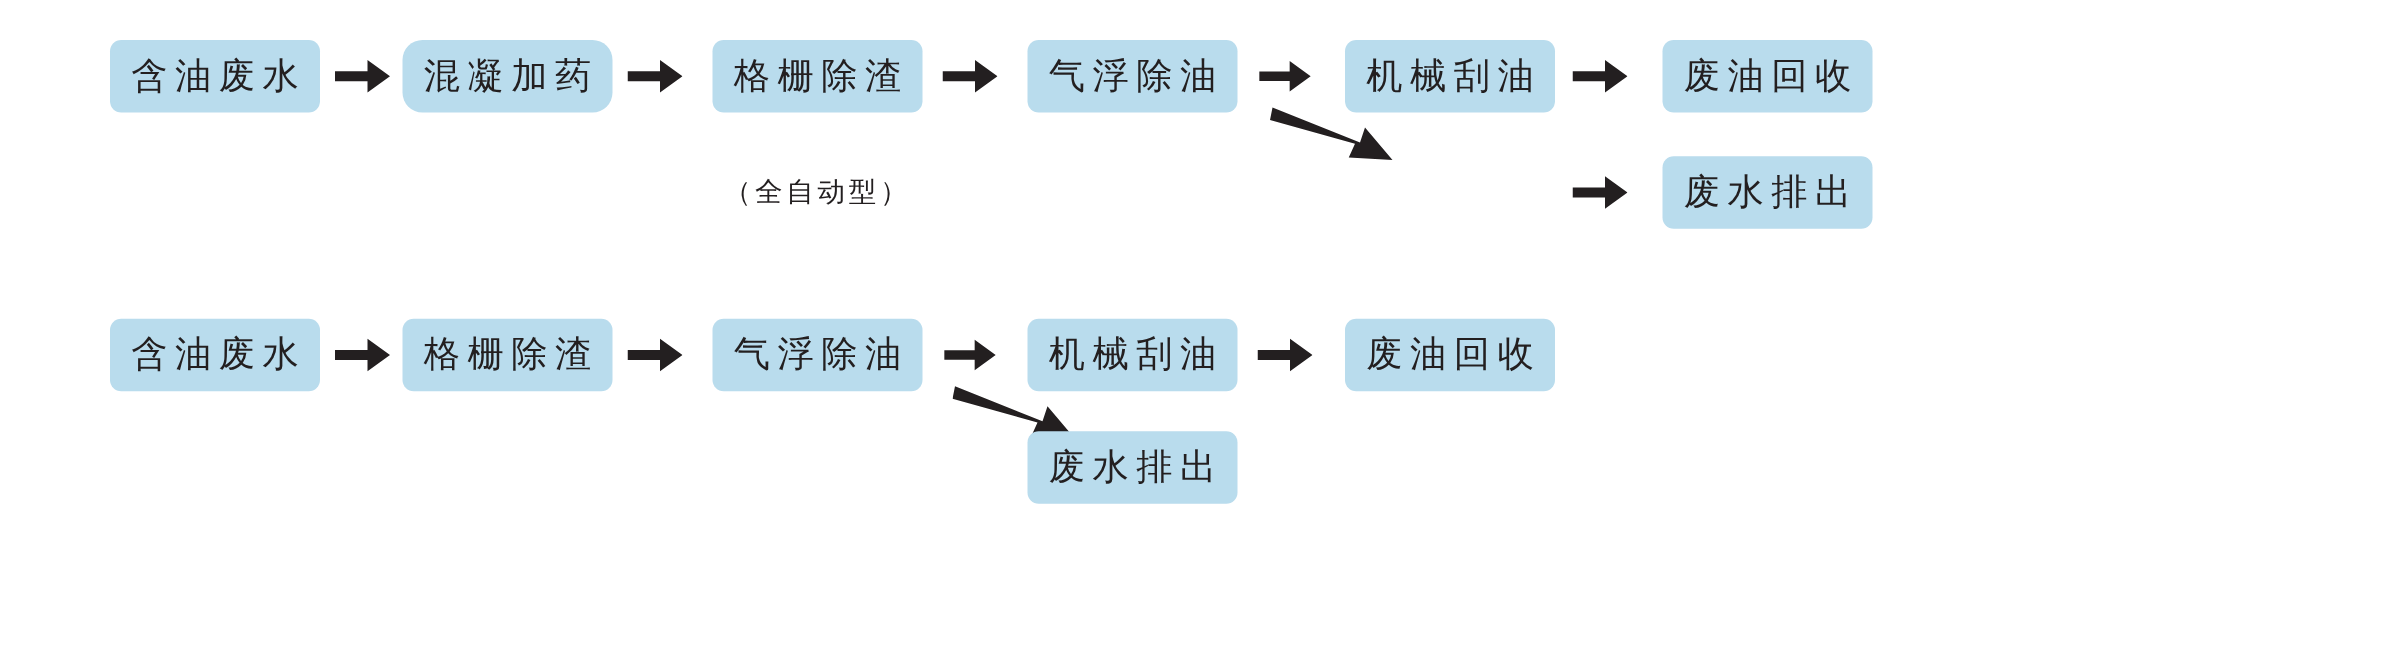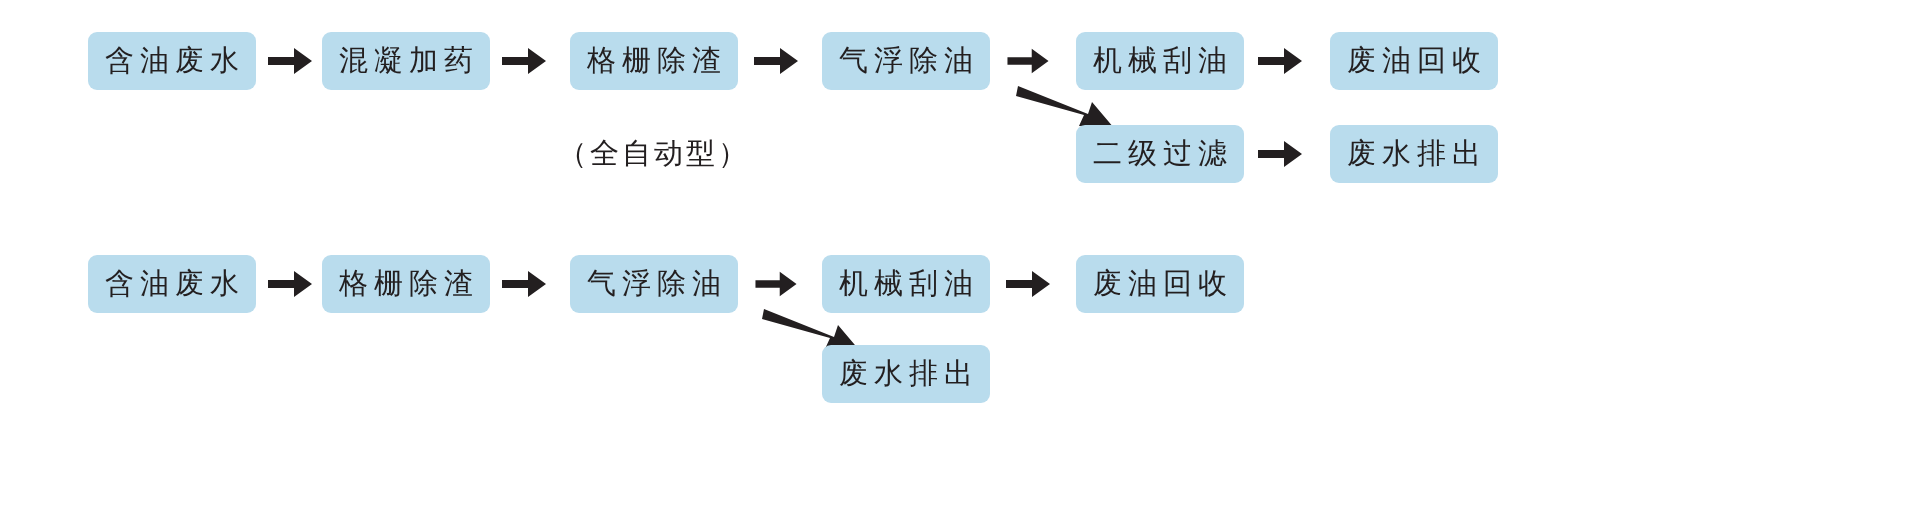--- a/index.html
+++ b/index.html
@@ -35,21 +35,21 @@
     align-items: center;
     justify-content: center;
     box-sizing: border-box;
     white-space: nowrap;
     font-weight: 400;
   }
 
   .caption {
     position: absolute;
     color: #231f20;
-    font-size: 29px;
+    font-size: 22px;
     letter-spacing: 3px;
     white-space: nowrap;
     display: flex;
     align-items: center;
     justify-content: center;
   }
 
   .arrow-h {
     position: absolute;
     display: flex;
@@ -69,21 +69,21 @@
 <div id="canvas">
 
   <div class="node" style="left:88px; top:32px; width:168px; height:58px;">含油废水</div>
 
   <div class="arrow-h" style="left:266px; top:44px; width:48px; height:34px;">
     <svg width="44" height="30" viewBox="0 0 44 30">
       <path d="M0 11 L26 11 L26 2 L44 15 L26 28 L26 19 L0 19 Z" fill="#231f20"></path>
     </svg>
   </div>
 
-  <div class="node" style="left:322px; top:32px; width:168px; height:58px;">混凝加药</div>
+  <div class="node" style="left:322px; top:32px; width:168px; height:58px;border-radius:16px;">混凝加药</div>
 
   <div class="arrow-h" style="left:500px; top:44px; width:48px; height:34px;">
     <svg width="44" height="30" viewBox="0 0 44 30">
       <path d="M0 11 L26 11 L26 2 L44 15 L26 28 L26 19 L0 19 Z" fill="#231f20"></path>
     </svg>
   </div>
 
   <div class="node" style="left:570px; top:32px; width:168px; height:58px;">格栅除渣</div>
 
   <div class="arrow-h" style="left:752px; top:44px; width:48px; height:34px;">
@@ -109,21 +109,20 @@
   <div class="node" style="left:1076px; top:32px; width:168px; height:58px;">机械刮油</div>
 
   <div class="arrow-h" style="left:1256px; top:44px; width:48px; height:34px;">
     <svg width="44" height="30" viewBox="0 0 44 30">
       <path d="M0 11 L26 11 L26 2 L44 15 L26 28 L26 19 L0 19 Z" fill="#231f20"></path>
     </svg>
   </div>
 
   <div class="node" style="left:1330px; top:32px; width:168px; height:58px;">废油回收</div>
 
-  <div class="node" style="left:1076px; top:125px; width:168px; height:58px;">二级过滤</div>
 
   <div class="arrow-h" style="left:1256px; top:137px; width:48px; height:34px;">
     <svg width="44" height="30" viewBox="0 0 44 30">
       <path d="M0 11 L26 11 L26 2 L44 15 L26 28 L26 19 L0 19 Z" fill="#231f20"></path>
     </svg>
   </div>
 
   <div class="node" style="left:1330px; top:125px; width:168px; height:58px;">废水排出</div>
 
   <div class="caption" style="left:566px; top:125px; width:176px; height:58px;">（全自动型）</div>

